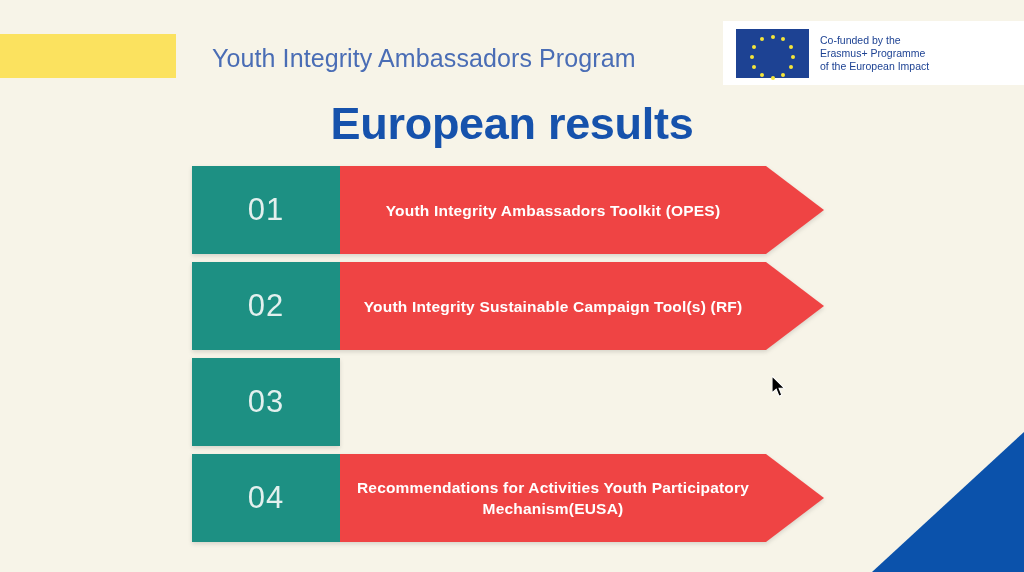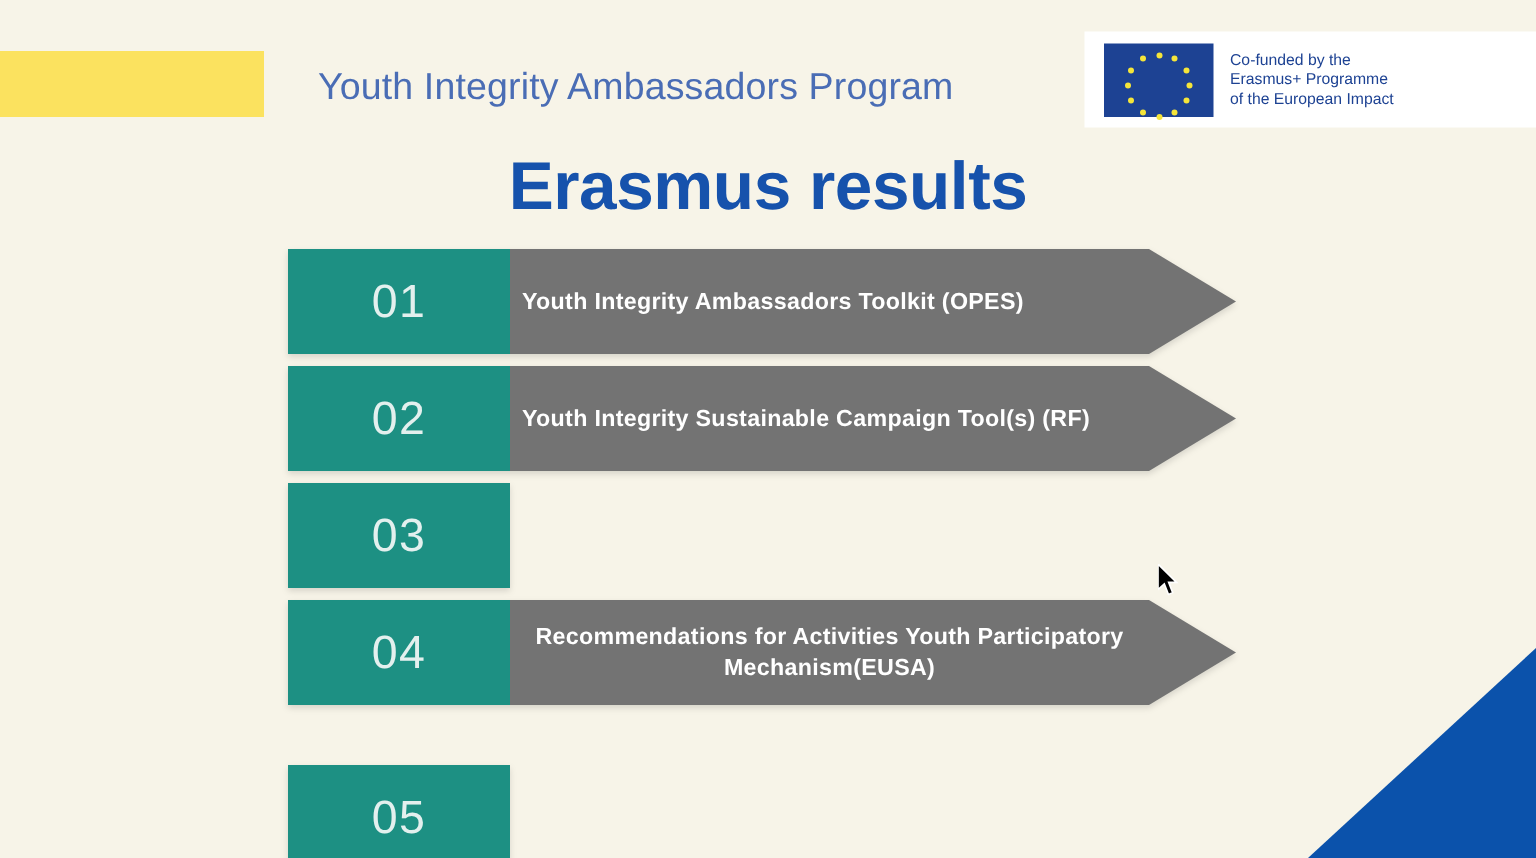--- a/index.html
+++ b/index.html
@@ -101,21 +101,21 @@
 
   
   .rows {
     position: absolute;
     left: 192px;
     top: 166px;
     width: 632px;
   }
   .arrow-row {
     position: relative;
-    height: 70px;
+    height: 88px;
     margin-bottom: 8px;
     display: flex;
     align-items: stretch;
     filter: drop-shadow(0 2px 2px rgba(0,0,0,0.13));
   }
   .arrow-row:last-child { margin-bottom: 0; margin-top: 40px; }
 
   .row-number {
     position: relative;
     z-index: 2;
@@ -126,24 +126,25 @@
     align-items: center;
     justify-content: center;
     color: #e3f0ee;
     font-size: 31px;
     font-weight: 300;
     letter-spacing: 1px;
   }
   .row-body {
     position: relative;
     flex: 1 1 auto;
-    background: #737373;
+    background: #ef4444;
     clip-path: polygon(0 0, calc(100% - 58px) 0, 100% 50%, calc(100% - 58px) 100%, 0 100%);
     display: flex;
     align-items: center;
+    justify-content: center;
     padding: 0 66px 0 8px;
     box-sizing: border-box;
   }
   .row-label {
     color: #ffffff;
     font-size: 15.5px;
     font-weight: bold;
     line-height: 21px;
     text-align: center;
     letter-spacing: 0.2px;
@@ -182,21 +183,21 @@
       <span class="eu-star" style="left:16.4px; top:36.8px;"></span>
       <span class="eu-star" style="left:13.7px; top:26.5px;"></span>
       <span class="eu-star" style="left:16.4px; top:16.2px;"></span>
       <span class="eu-star" style="left:24px;   top:8.6px;"></span>
     </div>
     <div class="eu-text">Co-funded by the
 Erasmus+ Programme
 of the European Impact</div>
   </div>
 
-  <div class="main-title">Erasmus results</div>
+  <div class="main-title">European results</div>
 
   <div class="rows">
 
     <div class="arrow-row">
       <div class="row-number">01</div>
       <div class="row-body">
         <div class="row-label">Youth Integrity Ambassadors Toolkit (OPES)</div>
       </div>
     </div>
 

